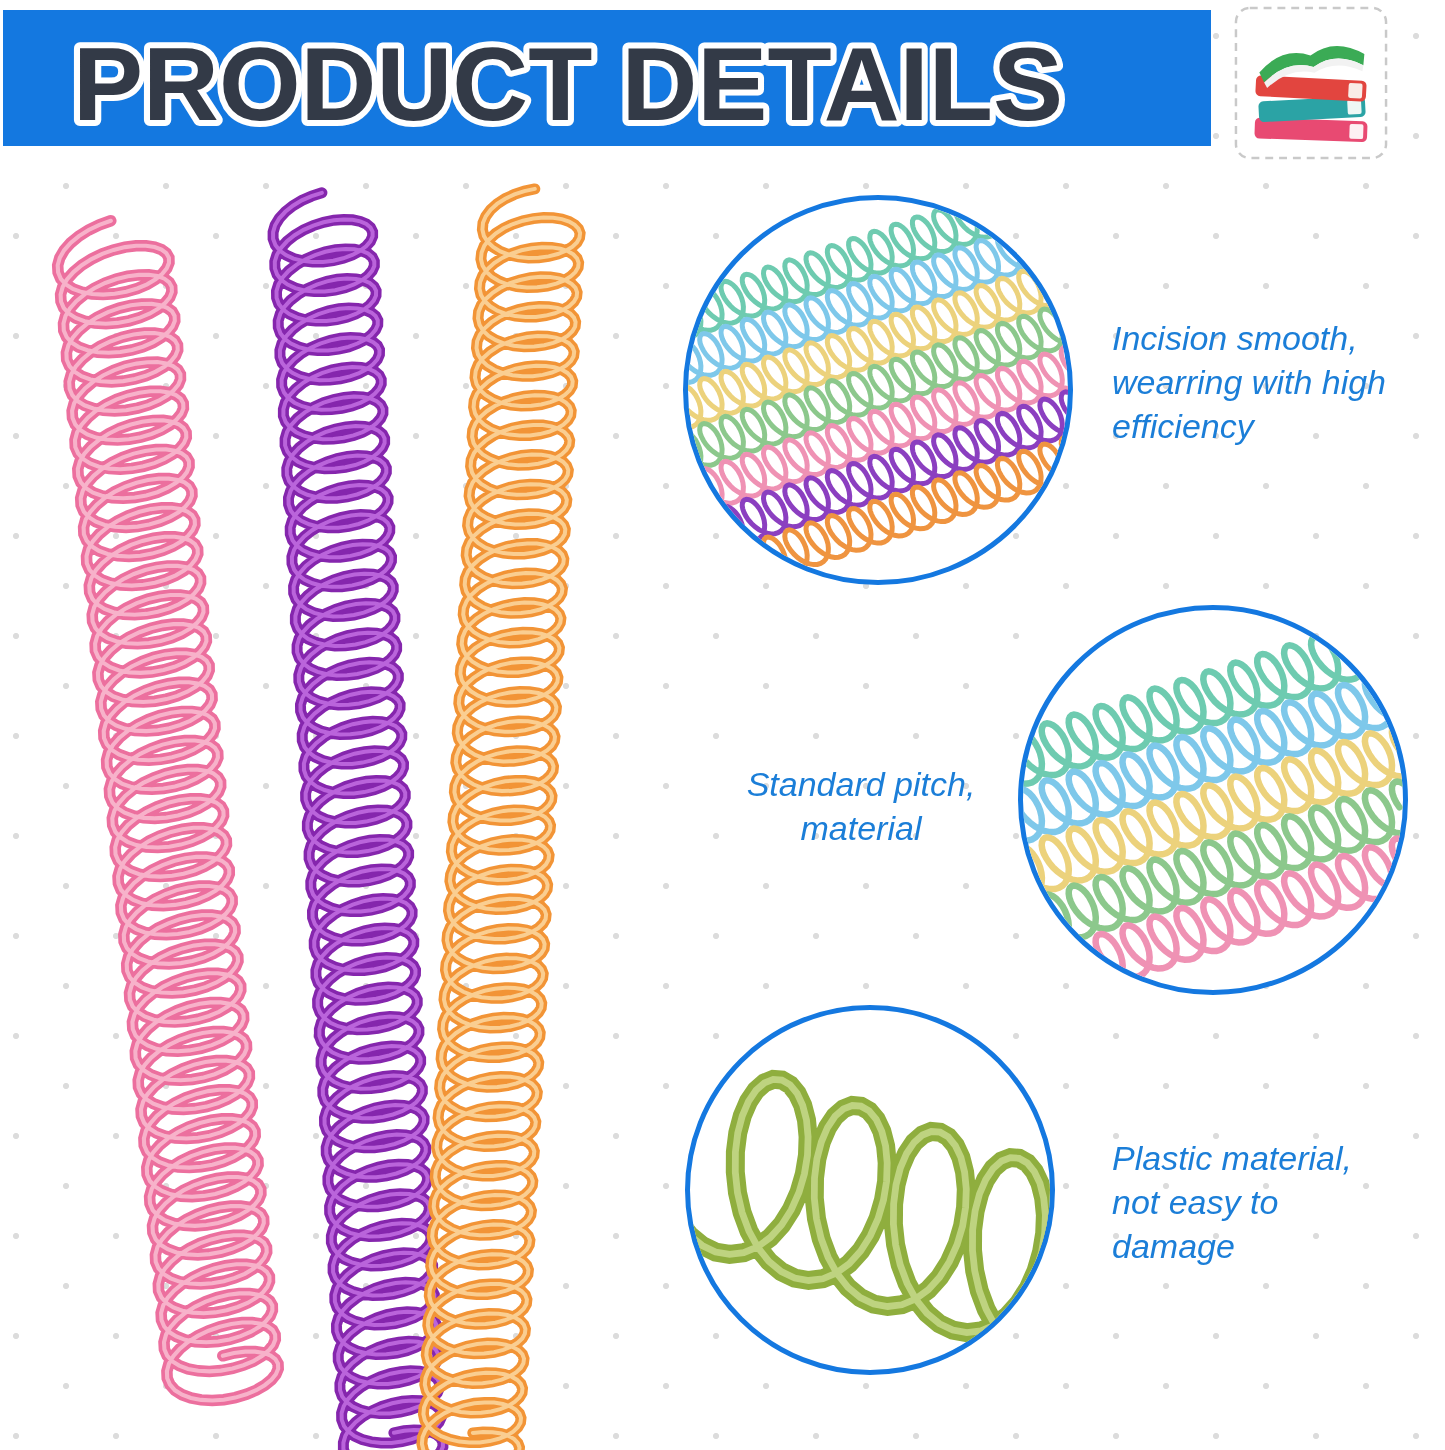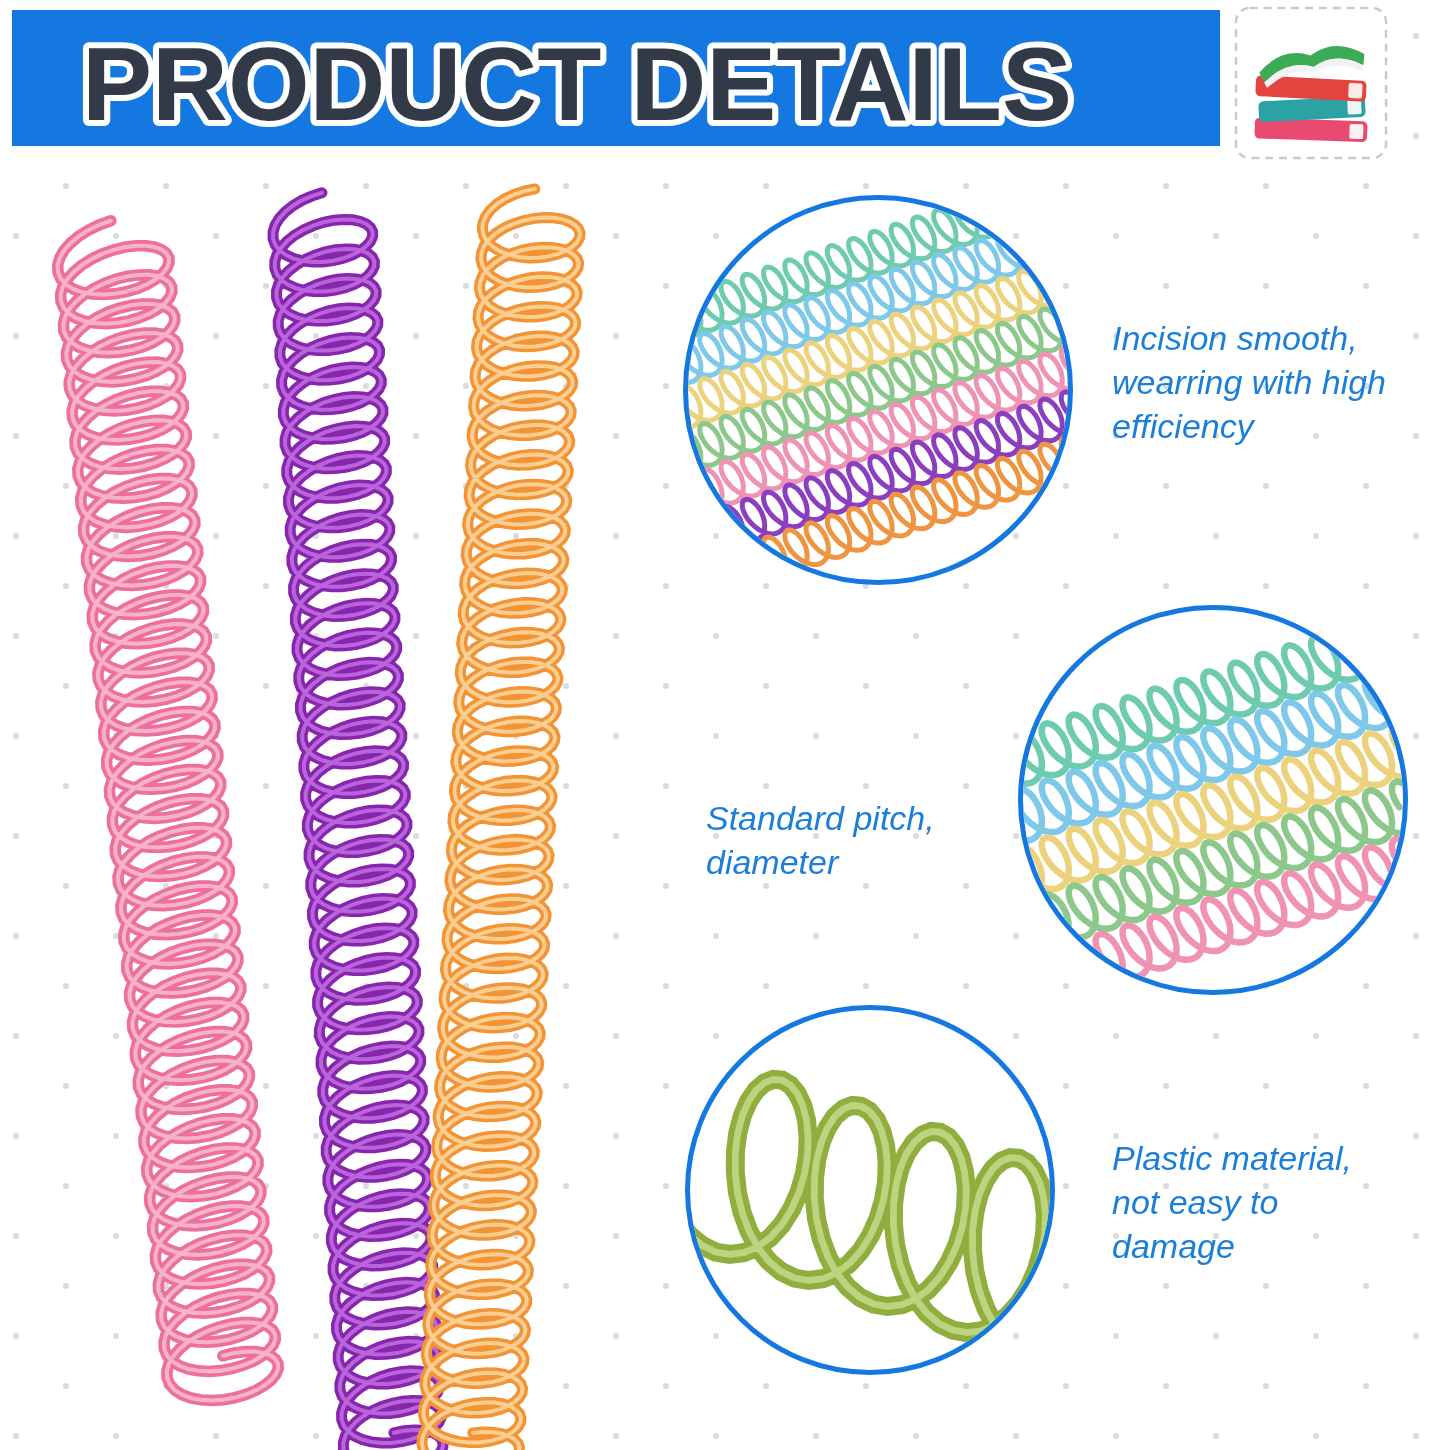--- a/index.html
+++ b/index.html
@@ -6,21 +6,21 @@
   html,body{background:#ffffff}
   body{font-family:"Liberation Sans",sans-serif}
   .canvas{
     position:relative;width:1445px;height:1450px;overflow:hidden;background-color:#ffffff;
     background-image:
       radial-gradient(#dcdcdc 2.8px, transparent 3.2px),
       radial-gradient(#dcdcdc 2.8px, transparent 3.2px);
     background-size:100px 100px,100px 100px;
     background-position:16px 36px,66px 86px;
   }
-  .header-bar{position:absolute;left:12px;top:10px;width:1208px;height:136px;background:#1478e0}
+  .header-bar{position:absolute;left:3px;top:10px;width:1208px;height:136px;background:#1478e0}
   .title-svg{position:absolute;left:64px;top:16px;overflow:visible}
   .title-text{
     font-family:"Liberation Sans","DejaVu Sans",sans-serif;font-weight:bold;font-size:104px;
     fill:#333a47;stroke:#ffffff;stroke-width:12px;paint-order:stroke;stroke-linejoin:round;
   }
   .books-svg{position:absolute;left:1232px;top:4px}
   .main-coils{position:absolute;left:0;top:0}
   .detail-circle{
     position:absolute;border:5px solid #1478e0;border-radius:50%;
     background:#ffffff;overflow:hidden;
@@ -98,23 +98,23 @@
         <path d="M-20.6,65.4L-26.8,79.8L-31.2,96.8L-33.6,115.9L-33.8,136.1L-31.6,156.6L-27.0,176.6L-20.1,195.2L-11.0,211.7L-0.2,225.3L12.2,235.5L25.6,242.0L39.6,244.4L53.7,242.7L67.4,237.0L80.1,227.6L91.6,215.0L101.3,199.7L109.0,182.4L114.4,163.9L117.5,145.1L118.1,126.9L116.5,110.0L112.7,95.3L107.1,83.4L100.1,74.8L91.9,70.1L83.2,69.4L74.4,72.9L66.0,80.3L58.5,91.4L52.3,105.8L47.8,122.9L45.4,141.9L45.3,162.1L47.5,182.6L52.1,202.6L59.0,221.2L68.0,237.7L78.9,251.3L91.3,261.6L104.7,268.1L118.7,270.5L132.8,268.8L146.4,263.1L159.2,253.7L170.7,241.0L180.4,225.7L188.1,208.4L193.5,190.0L196.6,171.2L197.2,152.9L195.6,136.0L191.8,121.3L186.2,109.4L179.1,100.9L171.0,96.2L162.3,95.5L153.4,98.9L145.0,106.3L137.5,117.5L131.4,131.9L126.9,148.9L124.5,168.0L124.3,188.2L126.5,208.7L131.2,228.7L138.1,247.3L147.1,263.7L158.0,277.4L170.3,287.6L183.7,294.1L197.7,296.5L211.8,294.8L225.5,289.1L238.3,279.7L249.7,267.1L259.4,251.7L267.1,234.5L272.6,216.0L275.6,197.2L276.3,179.0L274.6,162.1L270.9,147.4L265.3,135.5L258.2,126.9L250.1,122.2L241.3,121.5L232.5,125.0L224.1,132.4L216.6,143.5L210.4,157.9L206.0,175.0L203.6,194.0L203.4,214.2L205.6,234.7L210.2,254.7L217.1,273.3L226.2,289.8L237.0,303.4L249.4,313.7L262.8,320.1L276.8,322.6L290.9,320.9L304.6,315.2L317.4,305.8L328.8,293.1L338.5,277.8L346.2,260.5L351.6,242.0L354.7,223.3L355.4,205.0L353.7,188.1L350.0,173.4L344.3,161.5L337.3,153.0L329.1,148.3L320.4,147.6L311.6,151.0L303.2,158.4L295.7,169.6L289.5,184.0L285.1,201.0L282.6,220.1L282.5,240.3L284.7,260.8L289.3,280.8L296.2,299.4L305.2,315.8L316.1,329.5" fill="none" stroke="#c3d787" stroke-width="6.8" stroke-linecap="round" stroke-opacity="0.9"></path>
       </svg>
   </div>
 
   <div class="annotation" style="left: 1112px; top: 316px; width: 345px; color: rgb(27, 126, 216);">
     <div class="ann-line">Incision smooth,</div>
     <div class="ann-line">wearring with high</div>
     <div class="ann-line">efficiency</div>
   </div>
 
-  <div class="annotation" style="left: 706px; top: 796px; width: 310px; color: rgb(27, 126, 216);">
+  <div class="annotation" style="left: 706px; top: 762px; width: 310px; color: rgb(27, 126, 216); text-align: center;">
     <div class="ann-line">Standard pitch,</div>
-    <div class="ann-line">diameter</div>
+    <div class="ann-line">material</div>
   </div>
 
   <div class="annotation" style="left: 1112px; top: 1136px; width: 345px; color: rgb(27, 126, 216);">
     <div class="ann-line">Plastic material,</div>
     <div class="ann-line">not easy to</div>
     <div class="ann-line">damage</div>
   </div>
 
 </div>
 

